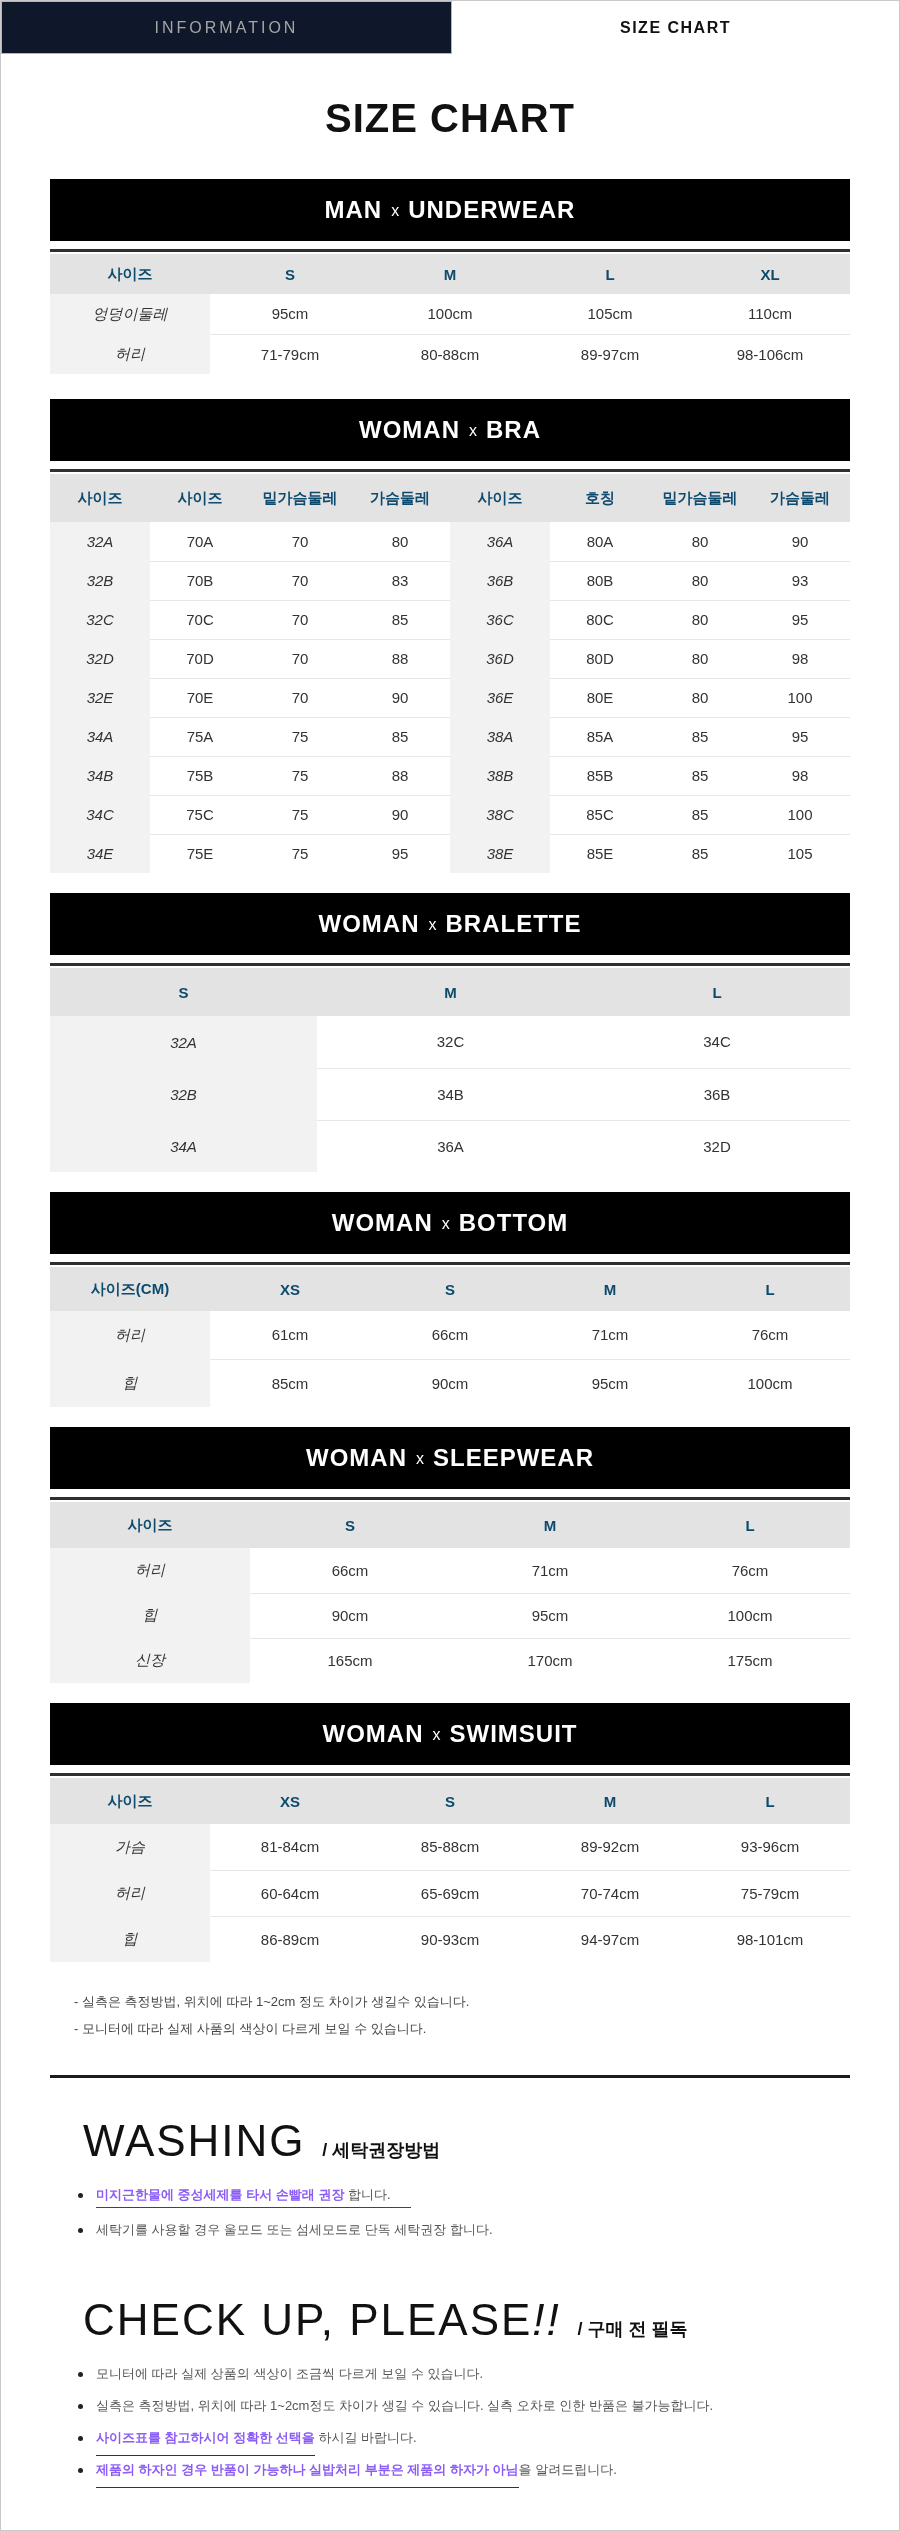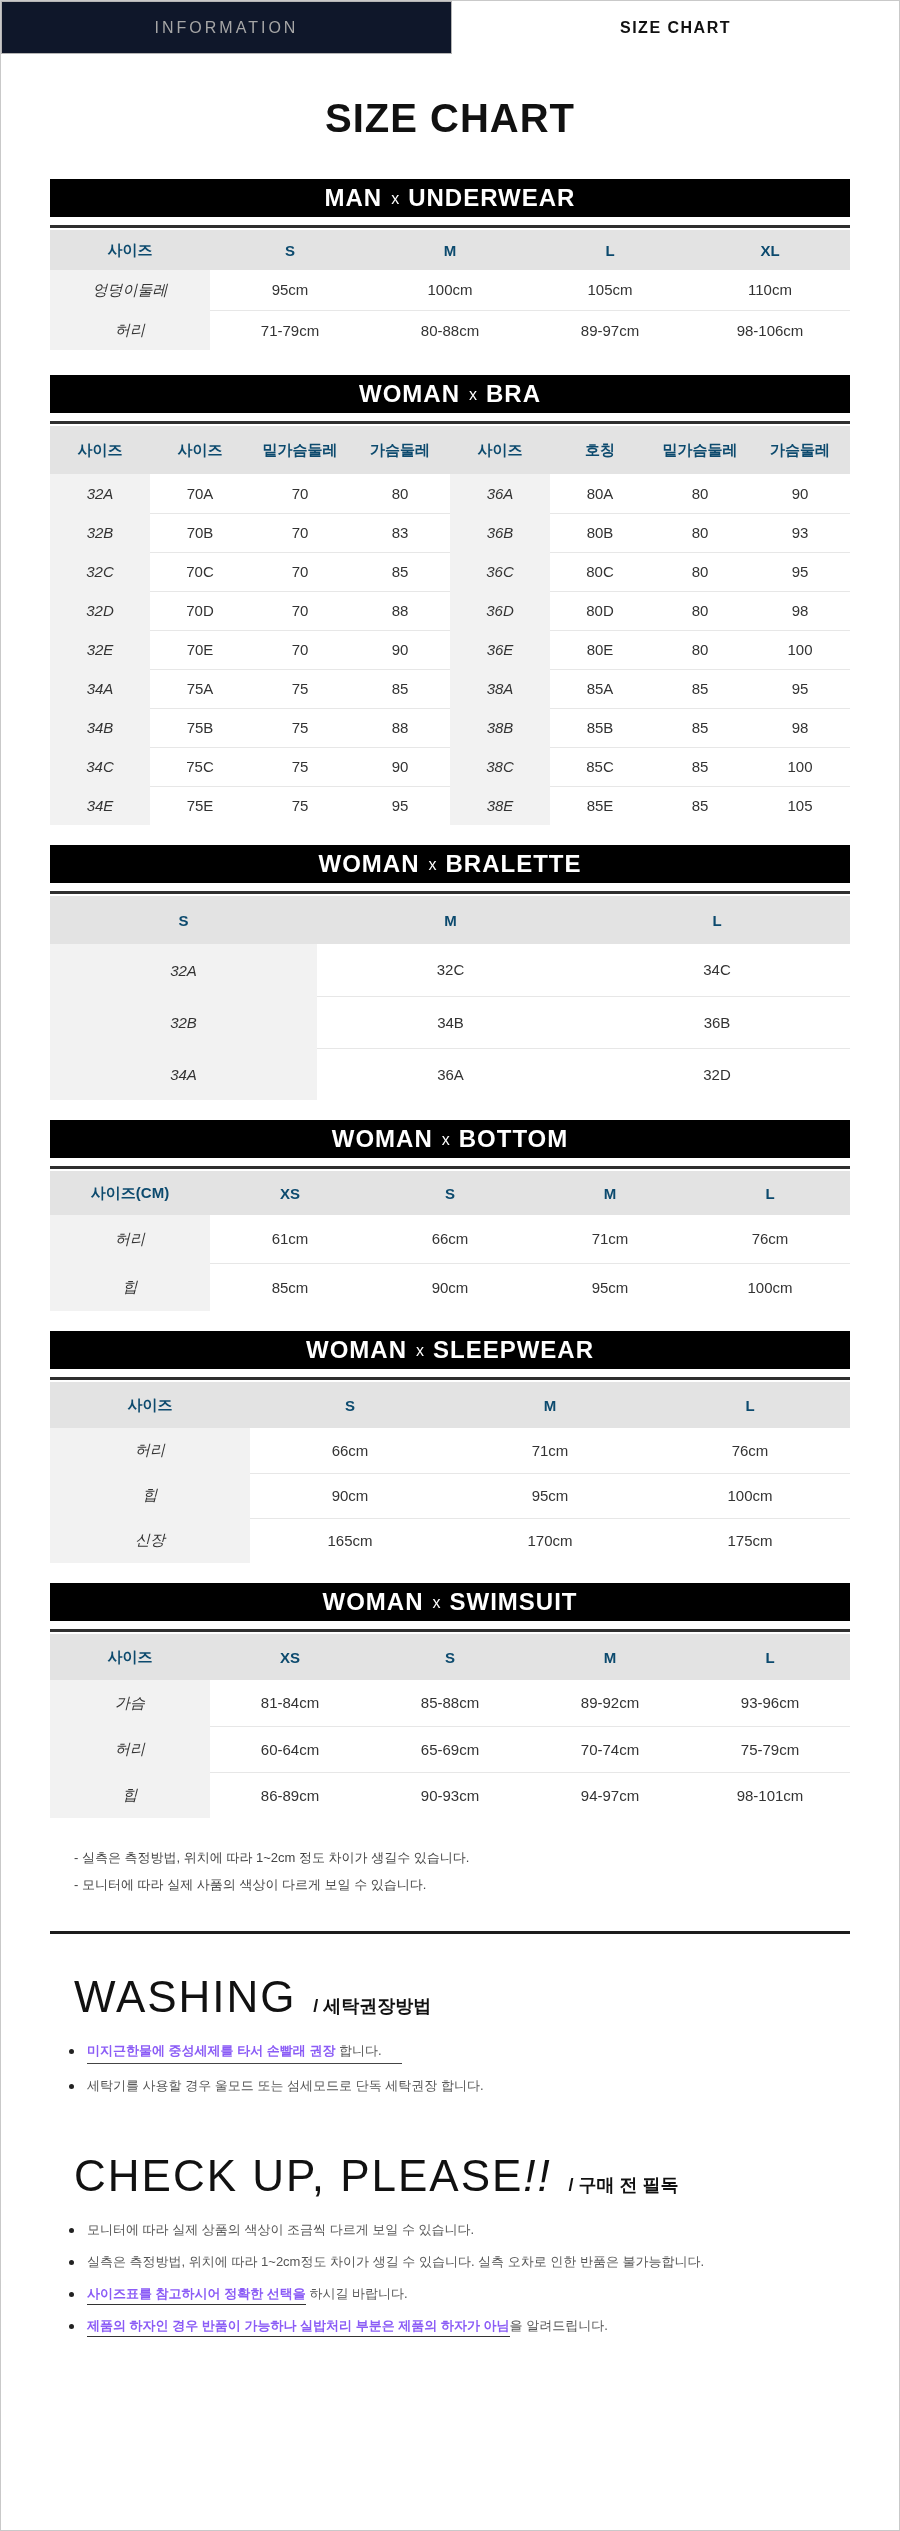--- a/index.html
+++ b/index.html
@@ -15,21 +15,21 @@
               color:#111; font-size:16px; font-weight:700; letter-spacing:1.5px; cursor:pointer; }
 
   
   .page-title { margin-top:42px; text-align:center; font-size:40px; font-weight:700; letter-spacing:1px; color:#111; }
 
   
   .content { width:800px; margin:0 auto; }
 
   
   .sec { margin-top:20px; }
-  .banner { height:38px; background:#000; color:#fff; display:flex; align-items:center; justify-content:center; }
+  .banner { height:62px; background:#000; color:#fff; display:flex; align-items:center; justify-content:center; }
   .b-pre, .b-post { font-size:24px; font-weight:700; letter-spacing:1px; }
   .b-x { font-size:16px; font-weight:400; margin:0 9px; position:relative; top:1px; }
   .rule { height:3px; background:#2f2f2f; margin-top:8px; }
   table { width:100%; border-collapse:collapse; table-layout:fixed; margin-top:2px; }
   th { background:#e3e3e3; font-weight:700; color:#0c4a6e; font-size:15px; text-align:center; }
   td { text-align:center; color:#333; font-size:15px; background:#fff; }
   td.gray { background:#f2f2f2;font-style:italic; }
   tr + tr td:not(.gray) { border-top:1px solid #e7e7e7; }
 
   #sec-man-underwear { margin-top:38px; }
@@ -41,30 +41,30 @@
   #sec-woman-sleepwear th { height:46px; } #sec-woman-sleepwear td { height:45px; }
   #sec-woman-swimsuit th { height:46px; } #sec-woman-swimsuit td { height:46px; }
 
   
   .notes { margin:26px 0 0 24px; color:#444; font-size:13px; line-height:2.1; }
 
   
   .divider { height:3px; background:#1c1c1c; margin-top:32px; }
 
   
-  .guide { margin-left:24px; }
+  .guide { margin-left:33px; }
   .guide-heading { margin-top:38px; color:#111; }
   .guide-heading .big { font-size:44px; font-weight:400; letter-spacing:2px; }
   .guide-heading .bang { font-style:italic; }
   .guide-heading .sub { font-size:18px; font-weight:700; margin-left:10px; }
   ul.bullets { list-style:none; margin:20px 0 0 -5px; }
   ul.bullets li { display:flex; align-items:flex-start; font-size:13px; color:#555; margin-bottom:13px; line-height:1.45; }
   .dot { flex:0 0 5px; width:5px; height:5px; border-radius:50%; background:#222; margin:7px 13px 0 0; }
   .b-strong { font-weight:700; color:#8b5cf6; }
-  .ul-strong { border-bottom:1px solid #333; padding-bottom:3px; }
+  .ul-strong { border-bottom:1px solid #333; padding-bottom:10px; }
   .ul-full { border-bottom:1px solid #444; padding-bottom:3px; padding-right:20px; display:inline-block; }
   .checkup-block { margin-top:55px; }
 </style>
 </head>
 <body>
 
 <div class="page">
 
   <div class="tabbar">
     <div class="tab-info">

